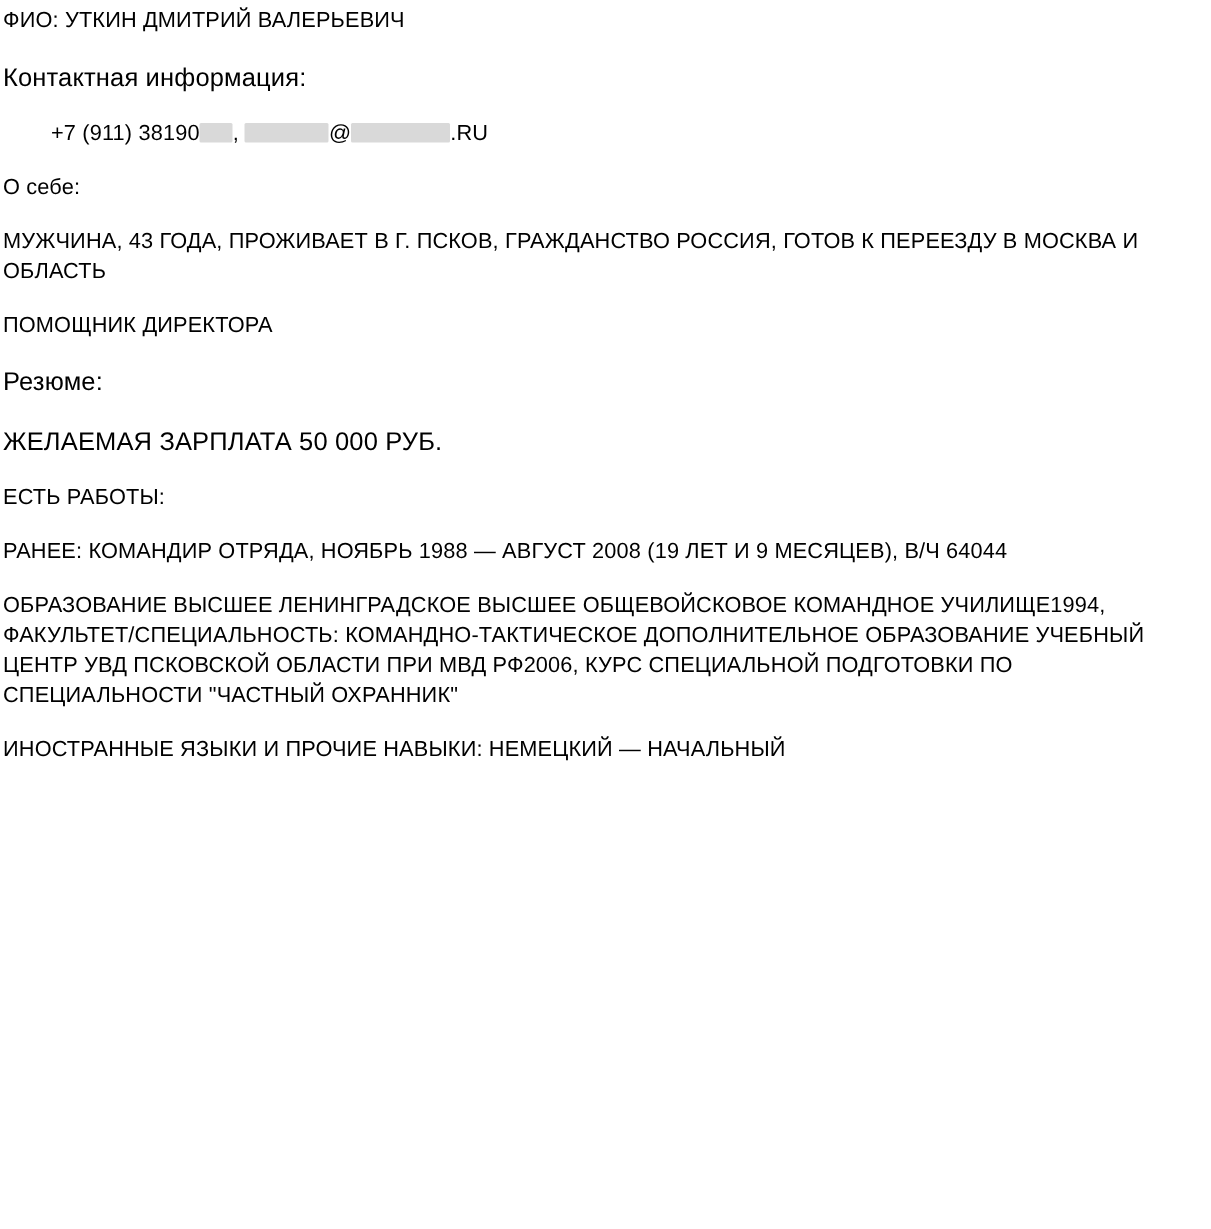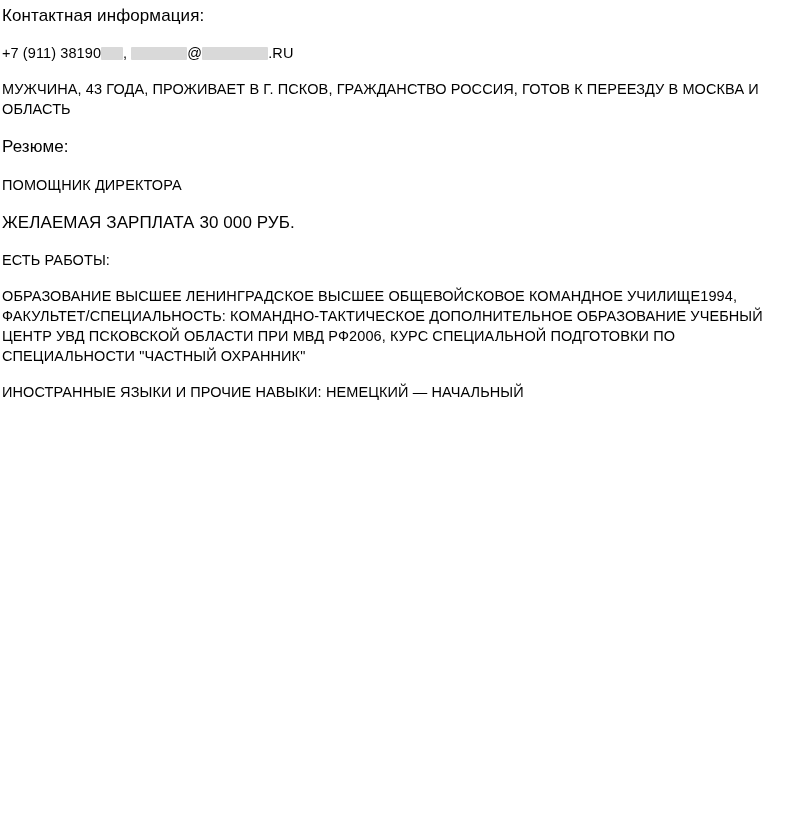--- a/index.html
+++ b/index.html
@@ -35,47 +35,51 @@
     vertical-align: middle;
     height: 13px;
     position: relative;
     top: -1px;
   }
   .r1 { width: 22px; }
   .r2 { width: 56px; }
   .r3 { width: 66px; }
   .contact-line {
     white-space: nowrap;
+    margin-left: 32px;
   }
 </style>
 </head>
 <body>
 
 <div class="doc">
 
+  <p class="para">ФИО: УТКИН ДМИТРИЙ ВАЛЕРЬЕВИЧ</p>
 
   <p class="para small">Контактная информация:</p>
 
   <p class="para contact-line">
     <span>+7 (911) 38190</span><span class="redacted r1"></span><span>, </span><span class="redacted r2"></span><span>@</span><span class="redacted r3"></span><span>.RU</span>
   </p>
 
+  <p class="para">О себе:</p>
 
   <p class="para">МУЖЧИНА, 43 ГОДА, ПРОЖИВАЕТ В Г. ПСКОВ, ГРАЖДАНСТВО РОССИЯ, ГОТОВ К ПЕРЕЕЗДУ В МОСКВА И ОБЛАСТЬ</p>
 
+  <p class="para">ПОМОЩНИК ДИРЕКТОРА</p>
+
   <p class="para small">Резюме:</p>
 
-  <p class="para">ПОМОЩНИК ДИРЕКТОРА</p>
-
-  <p class="para small">ЖЕЛАЕМАЯ ЗАРПЛАТА 30 000 РУБ.</p>
+  <p class="para small">ЖЕЛАЕМАЯ ЗАРПЛАТА 50 000 РУБ.</p>
 
 
   <p class="para"> ЕСТЬ РАБОТЫ:</p>
 
 
+  <p class="para">РАНЕЕ: КОМАНДИР ОТРЯДА, НОЯБРЬ 1988 — АВГУСТ 2008 (19 ЛЕТ И 9 МЕСЯЦЕВ), В/Ч 64044</p>
 
 
   <p class="para">ОБРАЗОВАНИЕ ВЫСШЕЕ ЛЕНИНГРАДСКОЕ ВЫСШЕЕ ОБЩЕВОЙСКОВОЕ КОМАНДНОЕ УЧИЛИЩЕ1994, ФАКУЛЬТЕТ/СПЕЦИАЛЬНОСТЬ: КОМАНДНО-ТАКТИЧЕСКОЕ ДОПОЛНИТЕЛЬНОЕ ОБРАЗОВАНИЕ УЧЕБНЫЙ ЦЕНТР УВД ПСКОВСКОЙ ОБЛАСТИ ПРИ МВД РФ2006, КУРС СПЕЦИАЛЬНОЙ ПОДГОТОВКИ ПО СПЕЦИАЛЬНОСТИ "ЧАСТНЫЙ ОХРАННИК"</p>
 
   <p class="para">ИНОСТРАННЫЕ ЯЗЫКИ И ПРОЧИЕ НАВЫКИ: НЕМЕЦКИЙ — НАЧАЛЬНЫЙ</p>
 
 
 </div>
 
 </body></html>

